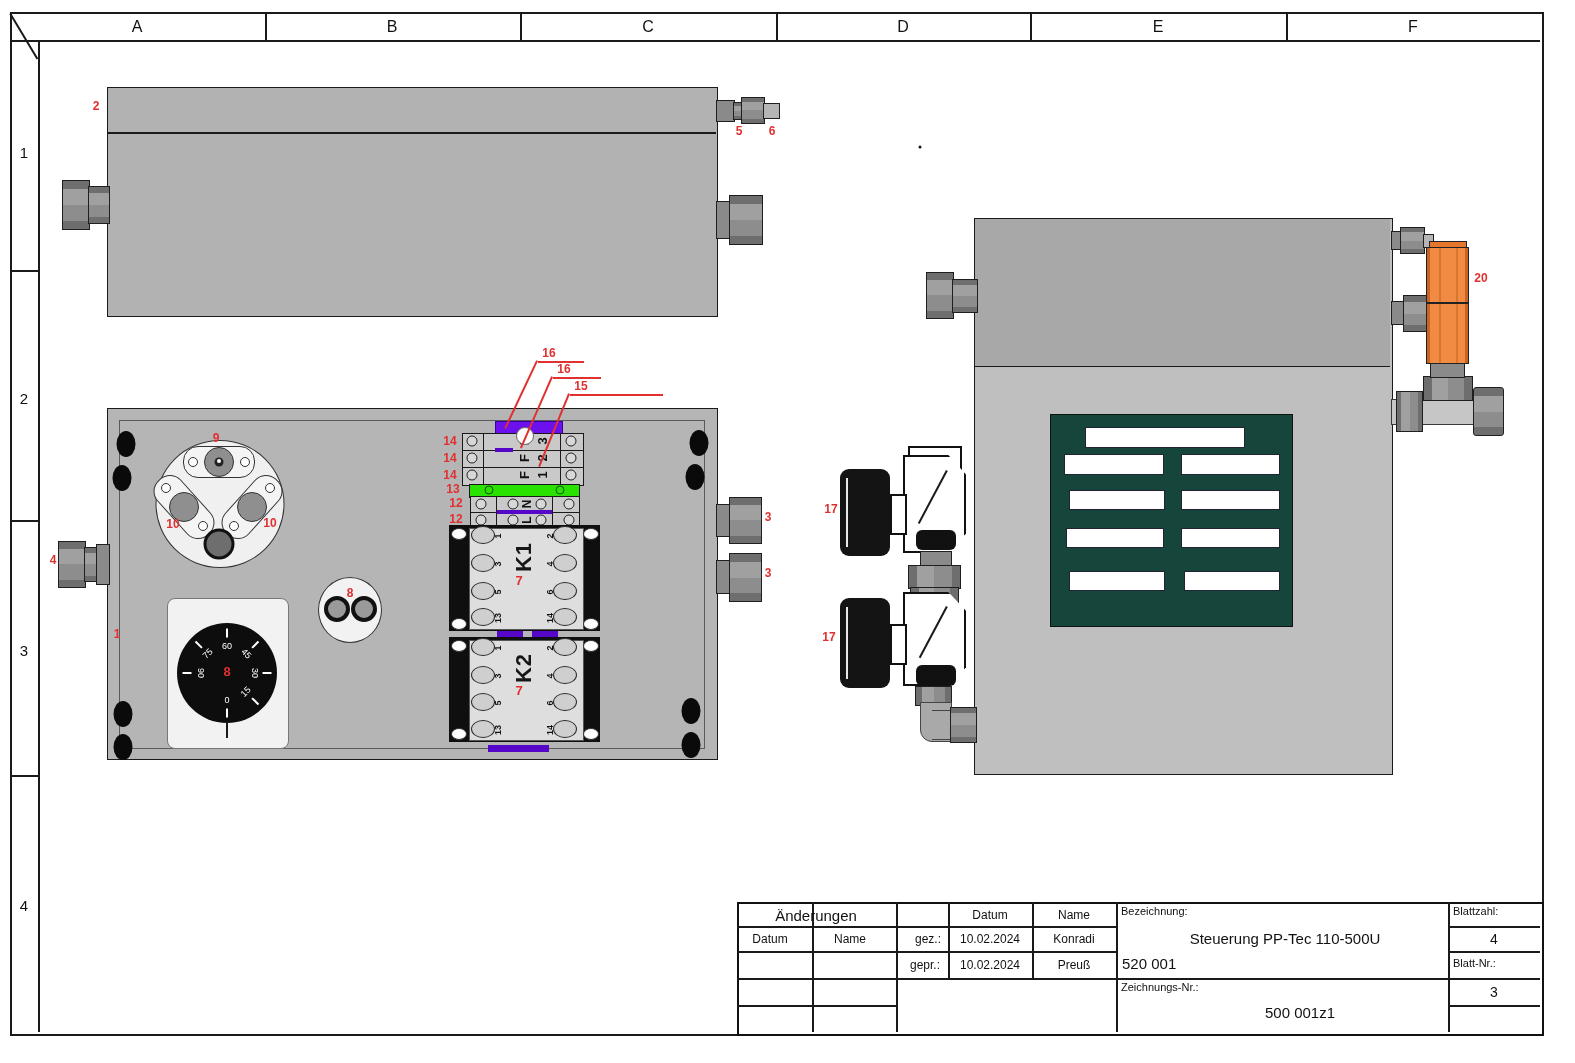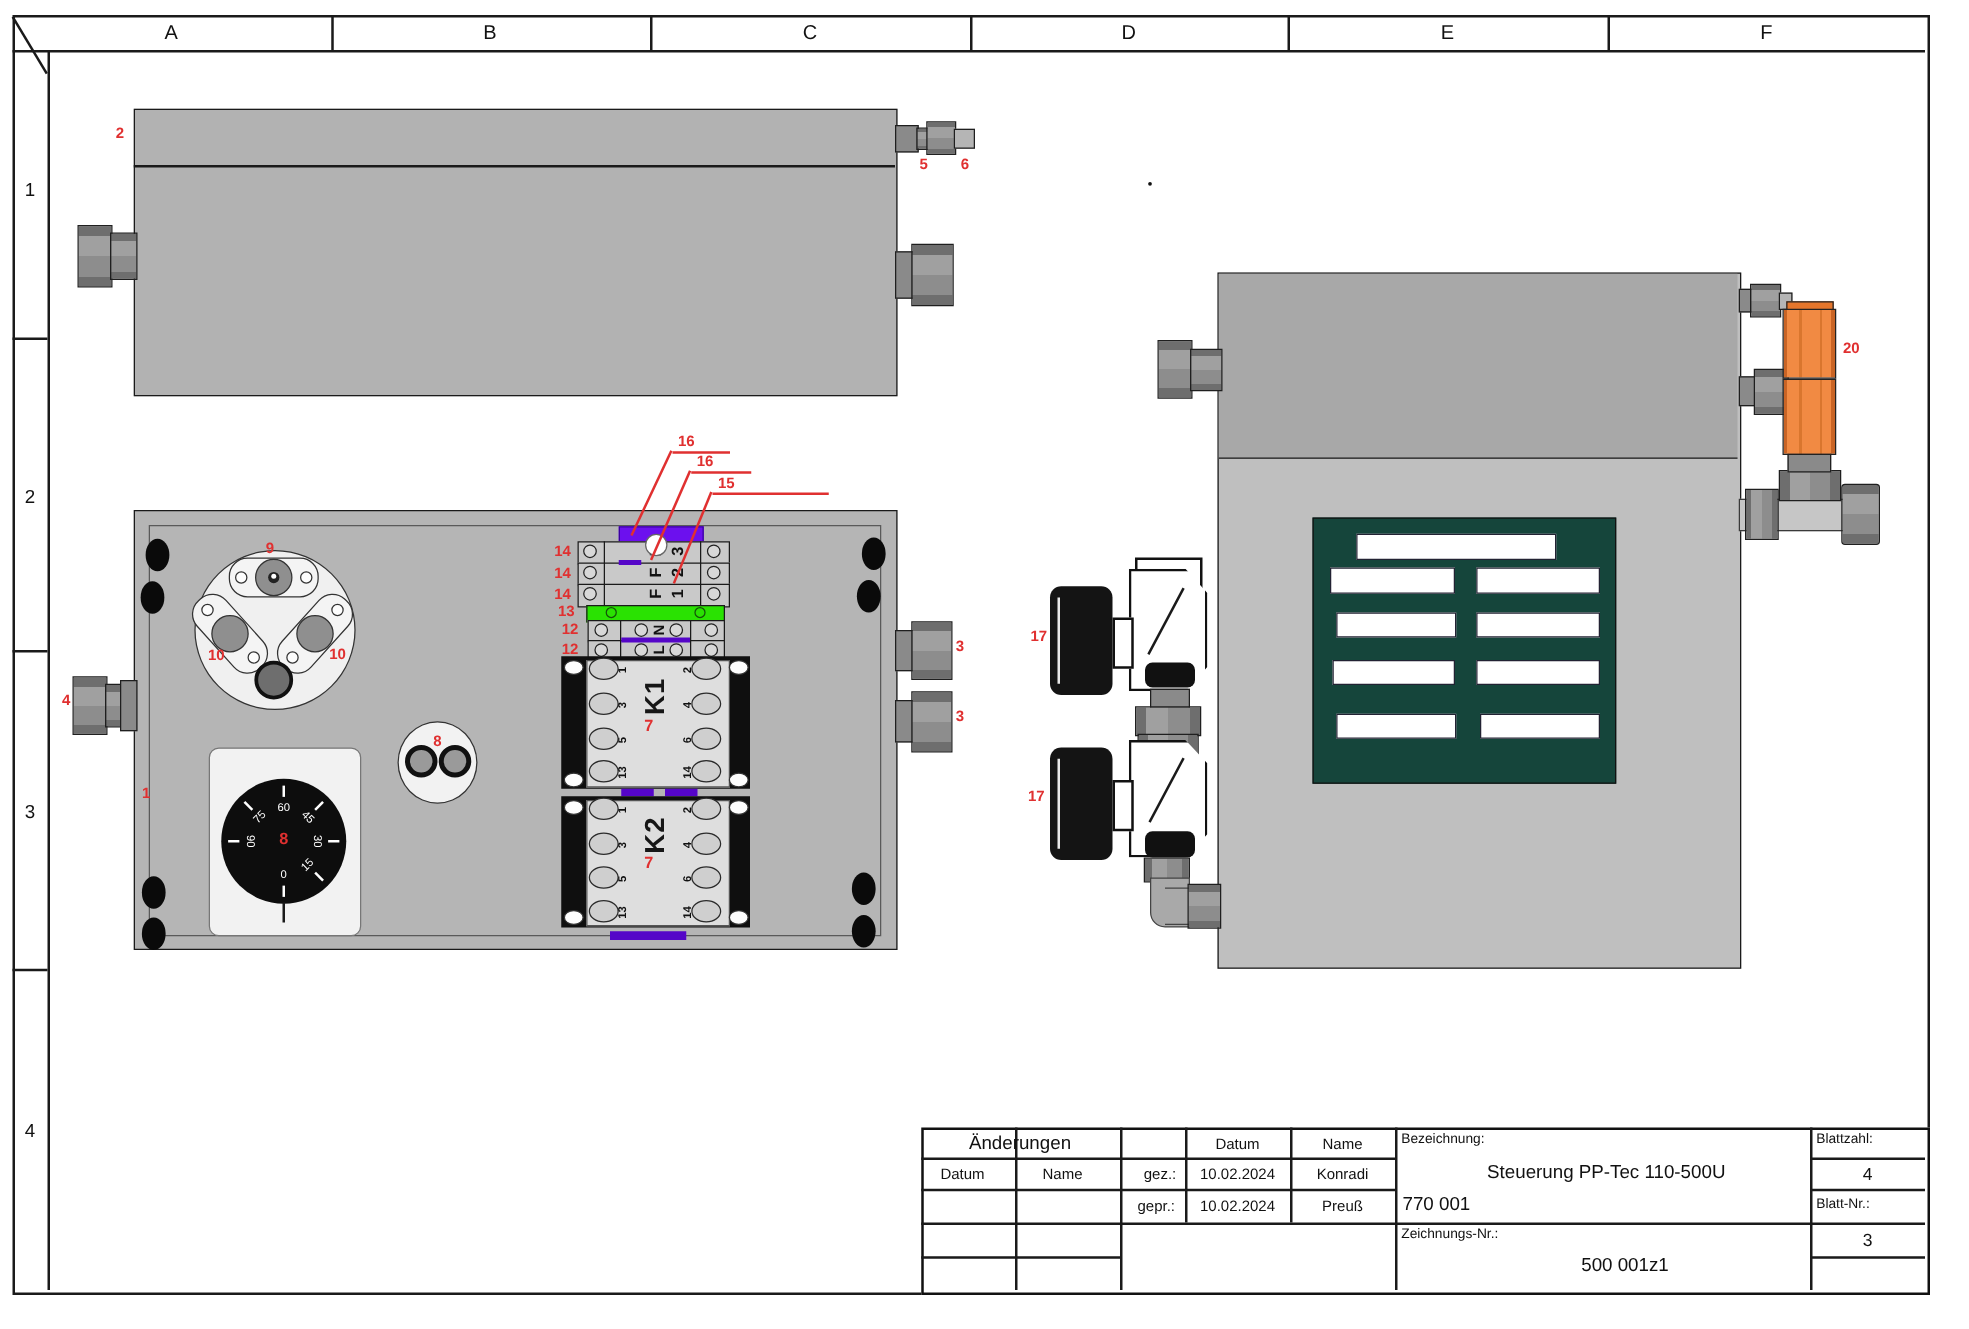--- a/index.html
+++ b/index.html
@@ -326,21 +326,21 @@
   <span class="t" style="left:990px;top:915px;font-size:12px;">Datum</span>
   <span class="t" style="left:1074px;top:915px;font-size:12px;">Name</span>
   <span class="t" style="left:928px;top:939px;font-size:12px;">gez.:</span>
   <span class="t" style="left:925px;top:965px;font-size:12px;">gepr.:</span>
   <span class="t" style="left:990px;top:939px;font-size:12px;">10.02.2024</span>
   <span class="t" style="left:990px;top:965px;font-size:12px;">10.02.2024</span>
   <span class="t" style="left:1074px;top:939px;font-size:12px;">Konradi</span>
   <span class="t" style="left:1074px;top:965px;font-size:12px;">Preuß</span>
   <span class="tl" style="left:1121px;top:906px;font-size:11px;">Bezeichnung:</span>
   <span class="t" style="left:1285px;top:938px;font-size:15px;">Steuerung PP-Tec 110-500U</span>
-  <span class="tl" style="left:1122px;top:956px;font-size:15px;">770 001</span>
+  <span class="tl" style="left:1122px;top:956px;font-size:15px;">520 001</span>
   <span class="tl" style="left:1121px;top:982px;font-size:11px;">Zeichnungs-Nr.:</span>
   <span class="t" style="left:1300px;top:1012px;font-size:15px;">500 001z1</span>
   <span class="tl" style="left:1453px;top:906px;font-size:11px;">Blattzahl:</span>
   <span class="t" style="left:1494px;top:939px;font-size:14px;">4</span>
   <span class="tl" style="left:1453px;top:958px;font-size:11px;">Blatt-Nr.:</span>
   <span class="t" style="left:1494px;top:992px;font-size:14px;">3</span>
 
 </div>
 
 </body></html>

